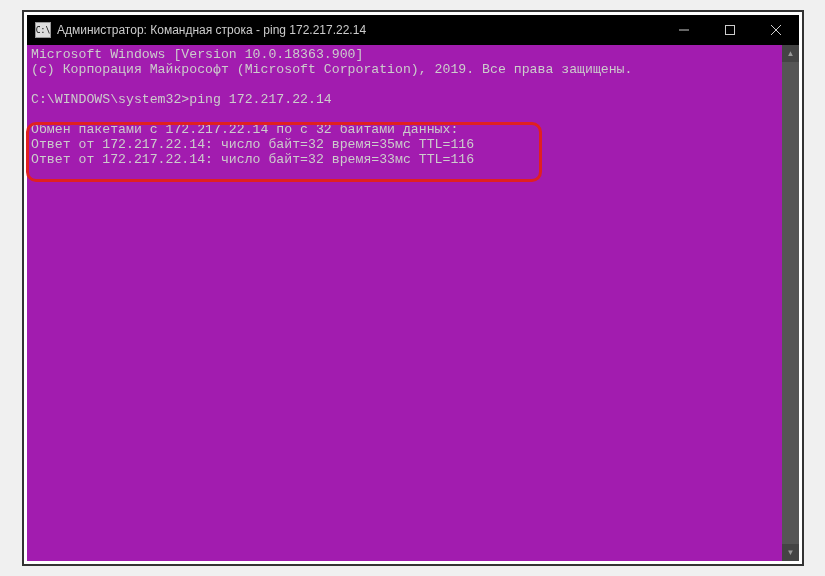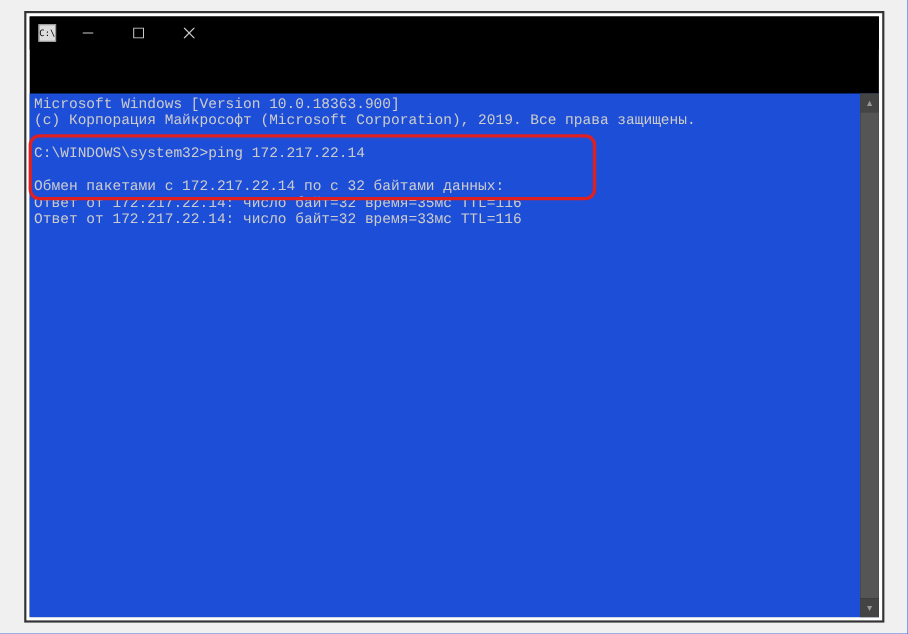--- a/index.html
+++ b/index.html
@@ -72,23 +72,22 @@
       align-items: center;
       justify-content: center;
       color: #ccc;
     }
     .win-btn svg {
       width: 10px;
       height: 10px;
     }
     .console-area {
       flex: 1;
-      background: #1d4ed8;
+      background: #a21caf;
       display: flex;
-      margin-top: 40px;
     }
     .console {
       flex: 1;
       padding: 2px 4px;
       font-family: Consolas, "Courier New", monospace;
       font-size: 13.2px;
       line-height: 15px;
       color: #ccc;
       white-space: pre;
     }
@@ -132,20 +131,21 @@
     }
     .nowrap { white-space: pre; }
   </style>
 </head>
 <body>
 
 <div class="outer-border">
   <div class="window">
     <div class="titlebar">
       <div class="titlebar-icon">C:\</div>
+      <div class="titlebar-title">Администратор: Командная строка - ping  172.217.22.14</div>
       <div class="win-controls">
         <div class="win-btn">
           <svg viewBox="0 0 10 10">
               <line x1="0" y1="5" x2="10" y2="5" stroke="currentColor" stroke-width="1"></line>
             </svg>
         </div>
         <div class="win-btn">
           <svg viewBox="0 0 10 10">
               <rect x="0.5" y="0.5" width="9" height="9" fill="none" stroke="currentColor" stroke-width="1"></rect>
             </svg>

